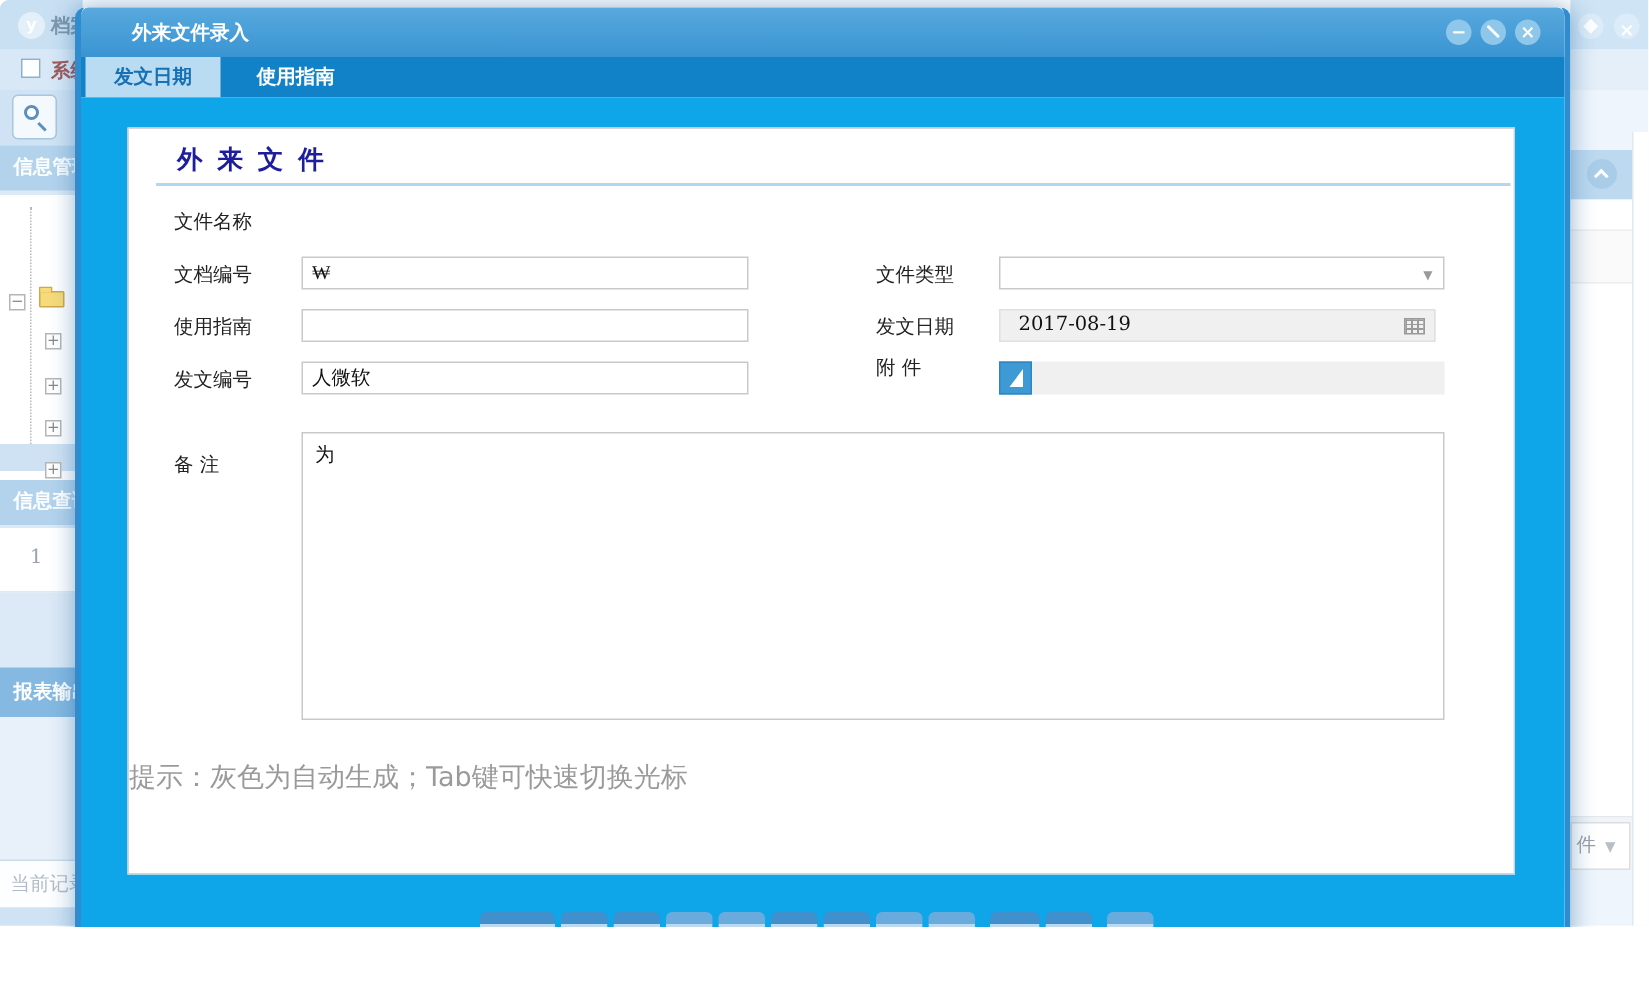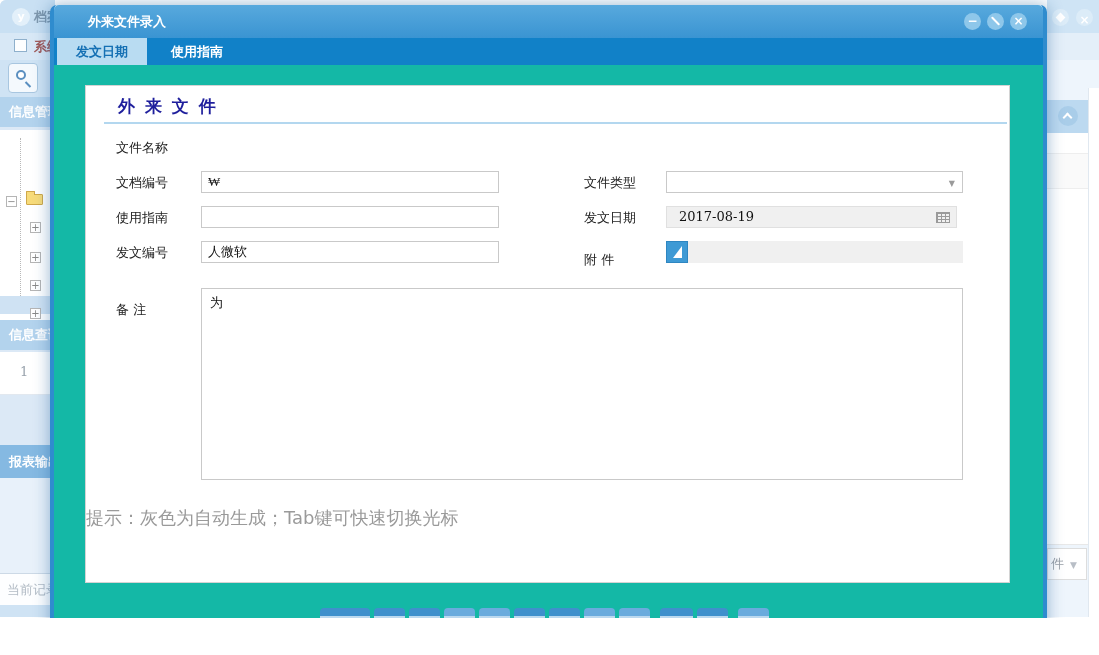--- a/index.html
+++ b/index.html
@@ -55,21 +55,21 @@
            border-left:4px solid #2f8cce; border-right:4px solid #2f8cce;
            border-radius:7px 7px 0 0; box-shadow:0 0 16px rgba(25,90,150,.45); }
   .m-titlebar { position:relative; height:33px; background:linear-gradient(#58a9dd,#3a94d2); border-radius:5px 5px 0 0; }
   .m-title { position:absolute; left:34px; top:8px; color:#fff; font-weight:bold; font-size:13px; }
   .wc { position:absolute; top:8px; width:17px; height:17px; border-radius:50%; background:#8ec7ea; color:#fff; text-align:center; cursor:pointer; }
   .wc .glyph { font-size:12px; font-weight:bold; line-height:16px; display:block; }
   .wc .slash { position:absolute; left:3px; top:7px; width:11px; height:2px; background:#fff; transform:rotate(45deg); border-radius:1px; }
   .m-tabstrip { position:relative; height:27px; background:#1181c8; }
   .m-tab { display:inline-block; height:27px; line-height:27px; padding:0 19px; font-size:13px; font-weight:bold; color:#fff; cursor:pointer; }
   .m-tab.active { background:#b9dcf2; color:#1570b4; }
-  .m-body { position:relative; height:580px; background:#14b8a6;padding-left:24px; }
+  .m-body { position:relative; height:580px; background:#0ea5e9;padding-left:24px; }
 
   .panel { position:absolute; left:31px; top:20px; width:925px; height:498px; background:#fff; border:1px solid #d4d4d4; }
   .p-heading { position:absolute; left:32px; top:9px; color:#1e1e9c; font-size:17px; font-weight:bold; letter-spacing:2px; }
   .p-rule { position:absolute; left:18px; right:2px; top:36px; height:2px; background:#b3d7ef; }
 
   .lbl { position:absolute; color:#222; font-size:13px; white-space:nowrap; }
   .inp { position:absolute; height:22px; border:1px solid #c9c9c9; background:#fff; font-size:13px;
          font-family:"DejaVu Serif", serif; color:#111; padding:0 6px; outline:none; }
   .sel { position:absolute; height:22px; border:1px solid #c9c9c9; background:#fff; cursor:pointer; }
   .sel .arrow { position:absolute; right:7px; top:7px; font-size:8px; color:#9a9a9a; }
@@ -197,21 +197,21 @@
           <div class="lbl" style="left:30px; top:123px;">使用指南</div>
           <input class="inp" style="left: 115px; top: 120px; width: 298px;" value="">
           <div class="lbl" style="left:498px; top:123px;">发文日期</div>
           <div class="autofield" style="left:580px; top:120px; width:291px;">
             <span>2017-08-19</span>
             <div class="cal-icon"></div>
           </div>
 
           <div class="lbl" style="left:30px; top:158px;">发文编号</div>
           <input class="inp" style="left: 115px; top: 155px; width: 298px;" value="人微软">
-          <div class="lbl" style="left:498px; top:165px;">附 件</div>
+          <div class="lbl" style="left:498px; top:150px;">附 件</div>
           <div class="attach-bar" style="left:580px; top:155px; width:297px;"></div>
           <div class="attach-btn" style="left:580px; top:155px;">
             <div class="attach-tri"></div>
           </div>
 
           <div class="lbl" style="left:30px; top:215px;">备 注</div>
           <textarea class="remark" style="left: 115px; top: 202px; width: 762px; height: 192px;">为</textarea>
 
           <div class="tip">提示：灰色为自动生成；Tab键可快速切换光标</div>
         </div>

